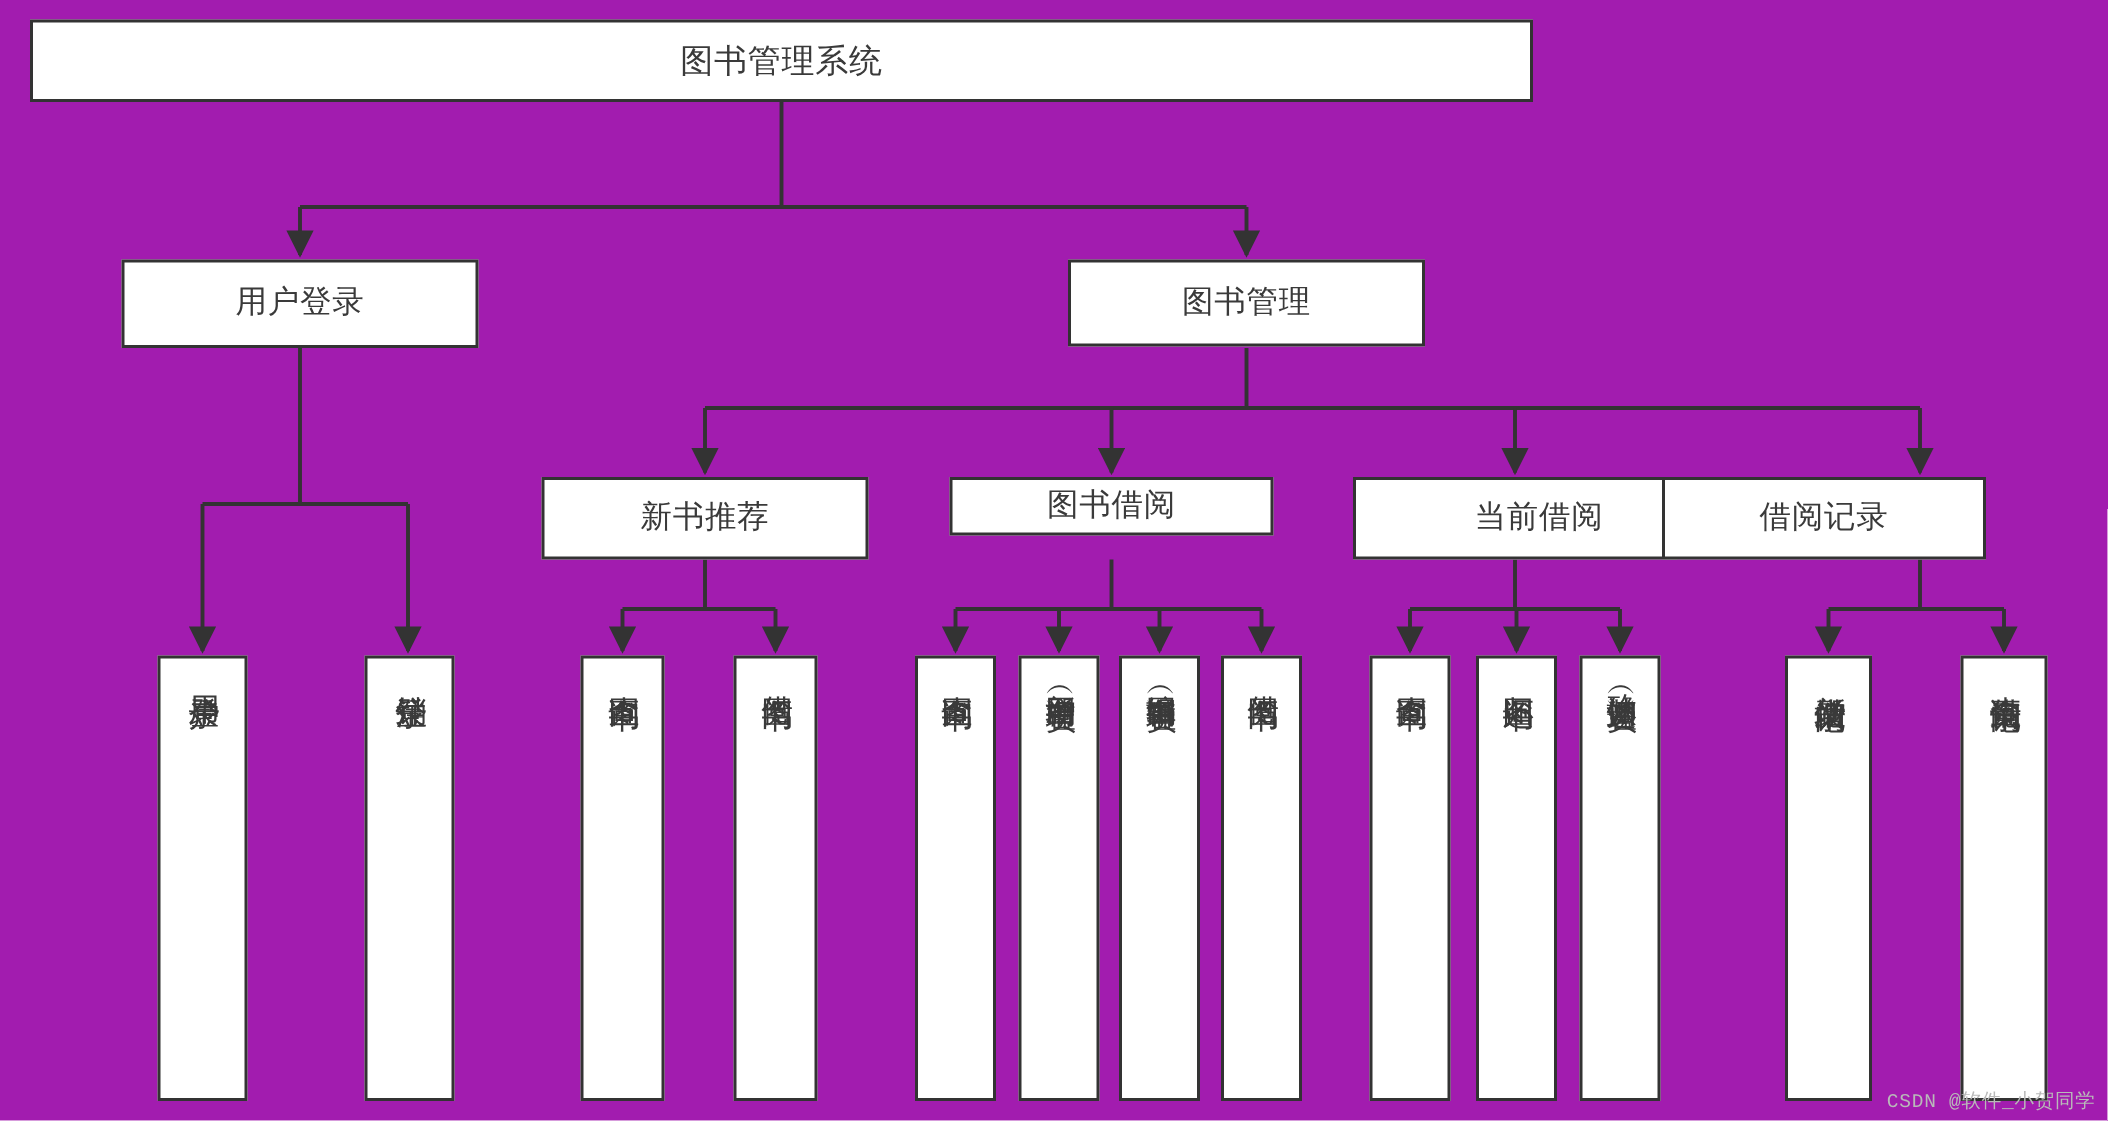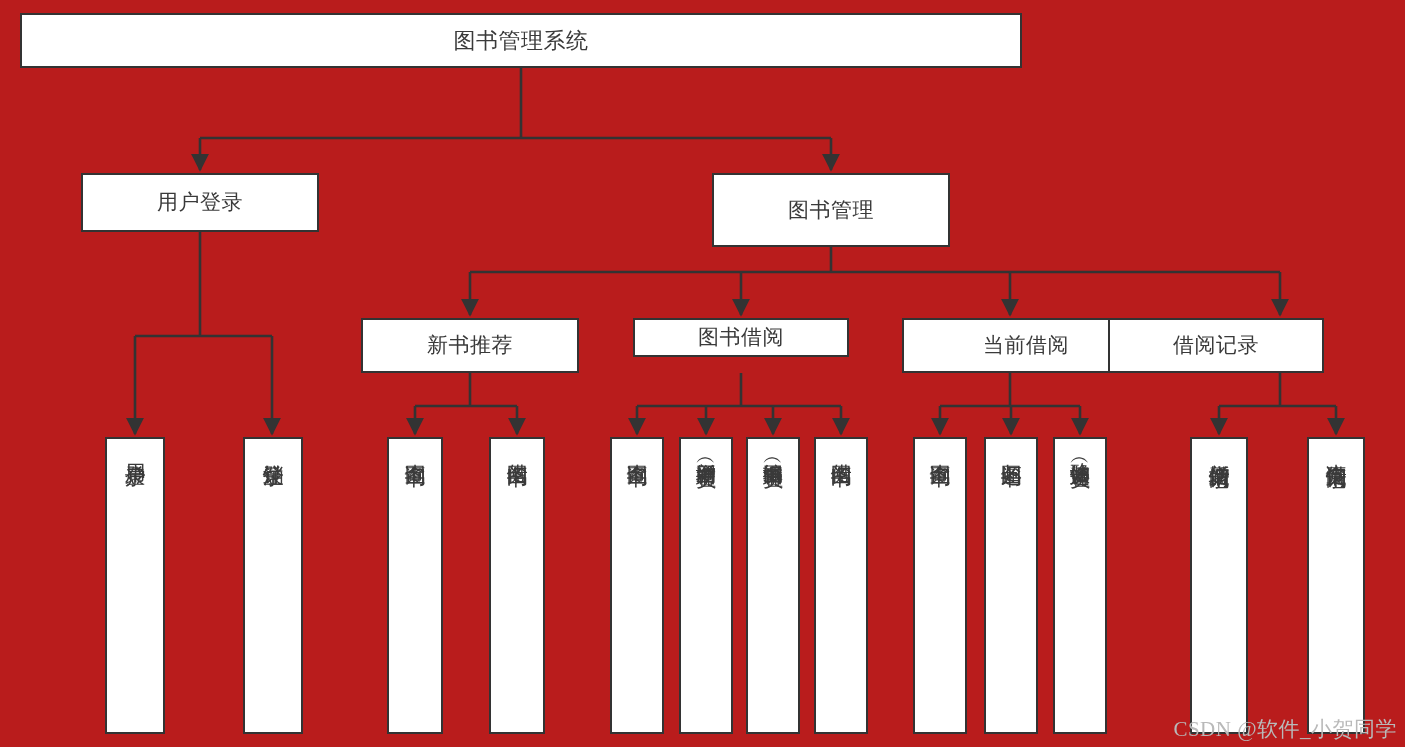--- a/index.html
+++ b/index.html
@@ -7,21 +7,21 @@
     padding: 0;
     background: #ffffff;
   }
   body {
     font-family: "Liberation Sans", "DejaVu Sans", sans-serif;
   }
   #canvas {
     position: relative;
     width: 1405px;
     height: 747px;
-    background: #b91c1c;
+    background: #a21caf;
     overflow: hidden;
   }
   #edges {
     position: absolute;
     left: 0;
     top: 0;
     width: 1405px;
     height: 747px;
   }
   .node {
@@ -60,26 +60,26 @@
     letter-spacing: 1px;
     white-space: nowrap;
   }
   .node.vert.tall-text .lbl {
     font-size: 20px;
   }
   .watermark {
     position: absolute;
     right: 8px;
     bottom: 4px;
-    font-size: 21px;
+    font-size: 13px;
     color: #b9b9b9;
     letter-spacing: 0.5px;
     z-index: 5;
     white-space: nowrap;
-    font-family: Liberation Serif, serif;
+    font-family: Liberation Mono, monospace;
   }
 </style>
 </head>
 <body>
 
 <div id="canvas">
 
   <svg id="edges" viewBox="0 0 1405 747" xmlns="http://www.w3.org/2000/svg">
     <defs>
       <marker id="arrow" viewBox="0 0 10 10" refX="9" refY="5" markerWidth="7" markerHeight="7" orient="auto-start-reverse">
@@ -130,21 +130,21 @@
     </g>
   </svg>
 
   <div class="node horiz root" style="left:20px; top:13px; width:1002px; height:55px;">
     <span class="lbl">图书管理系统</span>
   </div>
 
   <div class="node horiz" style="left:81px; top:173px; width:238px; height:59px;">
     <span class="lbl">用户登录</span>
   </div>
-  <div class="node horiz" style="left:712px; top:173px; width:238px; height:74px;">
+  <div class="node horiz" style="left:712px; top:173px; width:238px; height:58px;">
     <span class="lbl">图书管理</span>
   </div>
 
   <div class="node horiz" style="left:361px; top:318px; width:218px; height:55px;">
     <span class="lbl">新书推荐</span>
   </div>
   <div class="node horiz" style="left:633px; top:318px; width:216px; height:39px;">
     <span class="lbl">图书借阅</span>
   </div>
   <div class="node horiz" style="left:902px; top:318px; width:216px; height:55px;padding-left:32px;">

